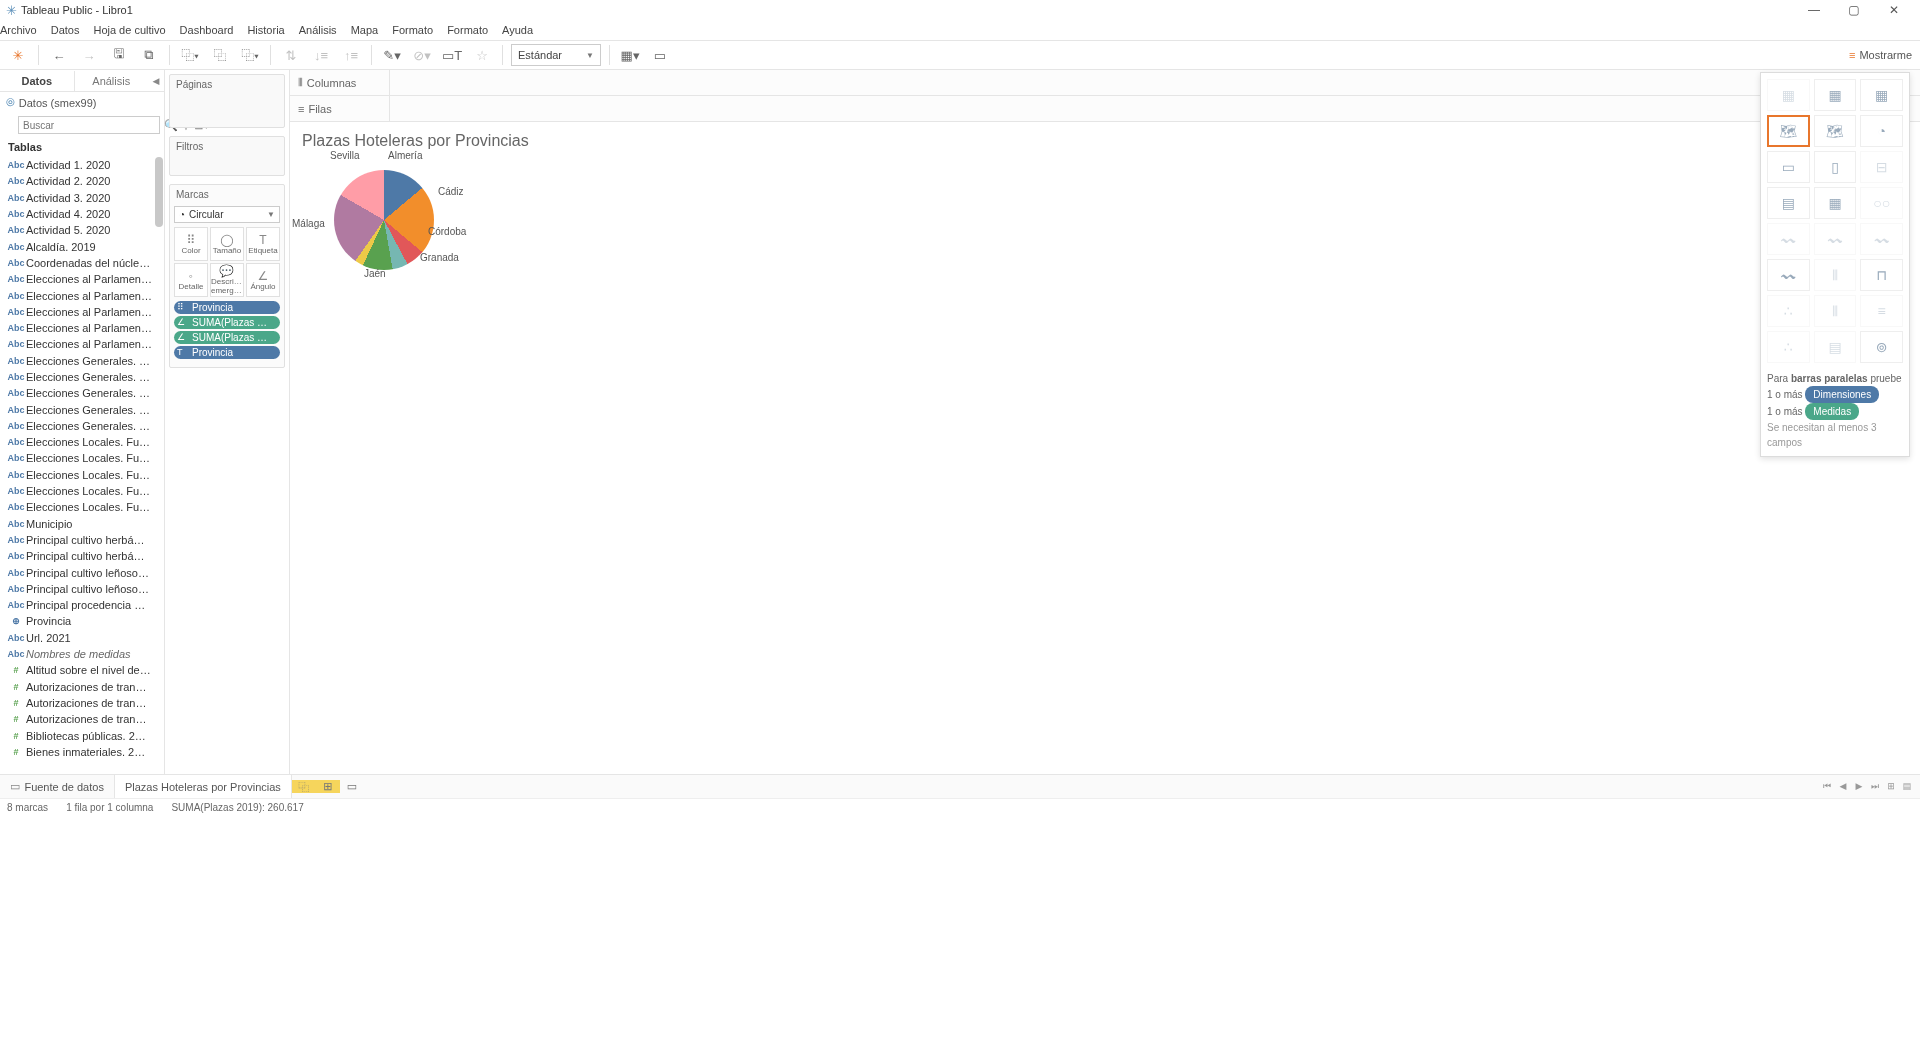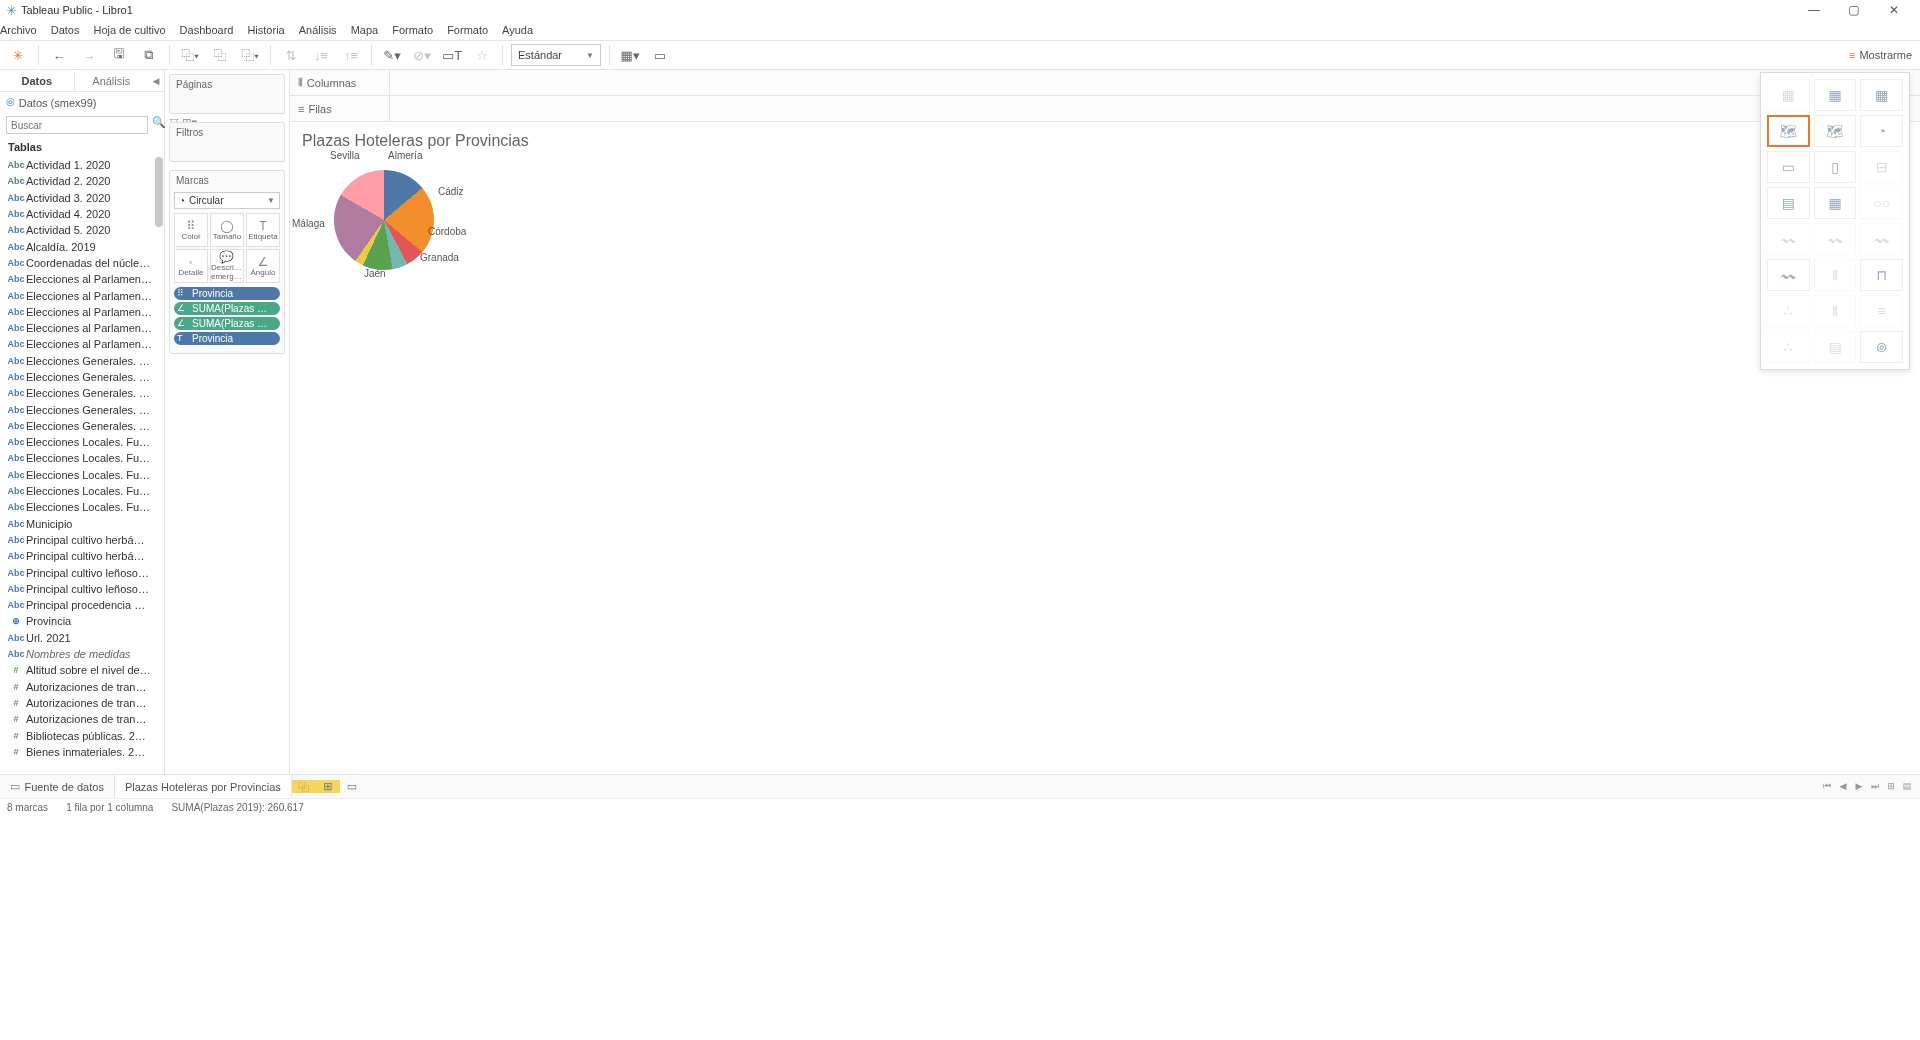--- a/index.html
+++ b/index.html
@@ -22,38 +22,38 @@
 .showme .sicon { color: #e8762c; }
 
 .mainrow { display: flex; height: 704px; }
 
 .leftpanel { width: 165px; border-right: 1px solid #e5e5e5; display: flex; flex-direction: column; }
 .lp-tabs { display: flex; border-bottom: 1px solid #e5e5e5; height: 22px; align-items: center; }
 .lp-tab { flex: 1; text-align: center; font-size: 11px; font-weight: bold; color: #444; padding: 4px 0; }
 .lp-tab.inactive { font-weight: normal; color: #777; border-left: 1px solid #e5e5e5; }
 .lp-tabs .collapse { width: 16px; text-align: center; font-size: 9px; color: #888; }
 .lp-ds { padding: 4px 6px; font-size: 11px; color: #555; display: flex; align-items: center; gap: 4px; }
-.lp-search { display: flex; align-items: flex-start; padding: 3px 6px; gap: 4px; }
+.lp-search { display: flex; align-items: center; padding: 3px 18px; gap: 4px; }
 .lp-search input { flex: 1; border: 1px solid #ccc; padding: 2px 4px; font-size: 10px; height: 18px; }
 .lp-search .sicon { font-size: 11px; color: #888; }
 .lp-header { font-weight: bold; font-size: 11px; padding: 4px 8px; color: #333; }
 .lp-fields { flex: 1; overflow: hidden; position: relative; }
 .fieldrow { display: flex; align-items: center; padding: 1px 6px; font-size: 11px; color: #333; height: 16.3px; white-space: nowrap; overflow: hidden; }
 .fieldrow .ftype { width: 20px; font-size: 9px; font-weight: bold; text-align: center; }
 .fieldrow .ftype.abc { color: #4e79a7; }
 .fieldrow .ftype.globe { color: #4e79a7; }
 .fieldrow .ftype.num { color: #59a14f; }
 .fieldrow .fname { flex: 1; overflow: hidden; text-overflow: ellipsis; }
 .fieldrow .fname.italic { font-style: italic; color: #666; }
 .scrollthumb { position: absolute; right: 1px; top: 0; width: 8px; height: 70px; background: #c8c8c8; border-radius: 4px; }
 
 .midcol { width: 125px; border-right: 1px solid #e5e5e5; display: flex; flex-direction: column; }
 .shelfbox { border: 1px solid #e0e0e0; margin: 4px; border-radius: 2px; background: #f9f9f9; }
 .shelfbox .shhead { padding: 4px 6px; font-size: 10px; color: #666; }
-.pagesbox { height: 40px; }
+.pagesbox { height: 54px; }
 .filtersbox { height: 40px; }
 .marksbox { padding-bottom: 6px; background: #fbfbfb; }
 .marksbox .mtype { margin: 2px 4px; border: 1px solid #ccc; background: #fff; padding: 2px 4px; font-size: 10px; display: flex; align-items: center; gap: 4px; }
 .marksbox .mtype .caret { margin-left: auto; font-size: 8px; color: #777; }
 .markgrid { display: grid; grid-template-columns: repeat(3, 1fr); gap: 2px; padding: 2px 4px; }
 .markcell { border: 1px solid #e0e0e0; background: #fff; height: 34px; display: flex; flex-direction: column; align-items: center; justify-content: center; font-size: 8px; color: #666; }
 .markcell .mi { font-size: 12px; color: #888; line-height: 1; }
 .markpills { padding: 2px 4px; display: flex; flex-direction: column; gap: 2px; }
 .pill { border-radius: 9px; padding: 1px 6px 1px 18px; font-size: 10px; color: #fff; position: relative; white-space: nowrap; overflow: hidden; text-overflow: ellipsis; }
 .pill.dim { background: #4e79a7; }
@@ -433,20 +433,26 @@
       <div class="smcell ">〰</div>
       <div class="smcell dim">⦀</div>
       <div class="smcell ">⊓</div>
       <div class="smcell dim">∴</div>
       <div class="smcell dim">⦀</div>
       <div class="smcell dim">≡</div>
       <div class="smcell dim">∴</div>
       <div class="smcell dim">▤</div>
       <div class="smcell ">⊚</div>
     </div>
+  <div class="smtext">
+    <span>Para </span><b>barras paralelas</b><span> pruebe</span><br>
+    <span>1 o más </span><span class="smpill d">Dimensiones</span><br>
+    <span>1 o más </span><span class="smpill m">Medidas</span><br>
+    <span style="color:#999">Se necesitan al menos 3 campos</span>
+  </div>
 </div>
 
 <div class="bottombar">
   <div class="btab">
     <span style="margin-right:4px;color:#888">▭</span>
     <span>Fuente de datos</span>
   </div>
   <div class="btab active">
     <span>Plazas Hoteleras por Provincias</span>
   </div>

